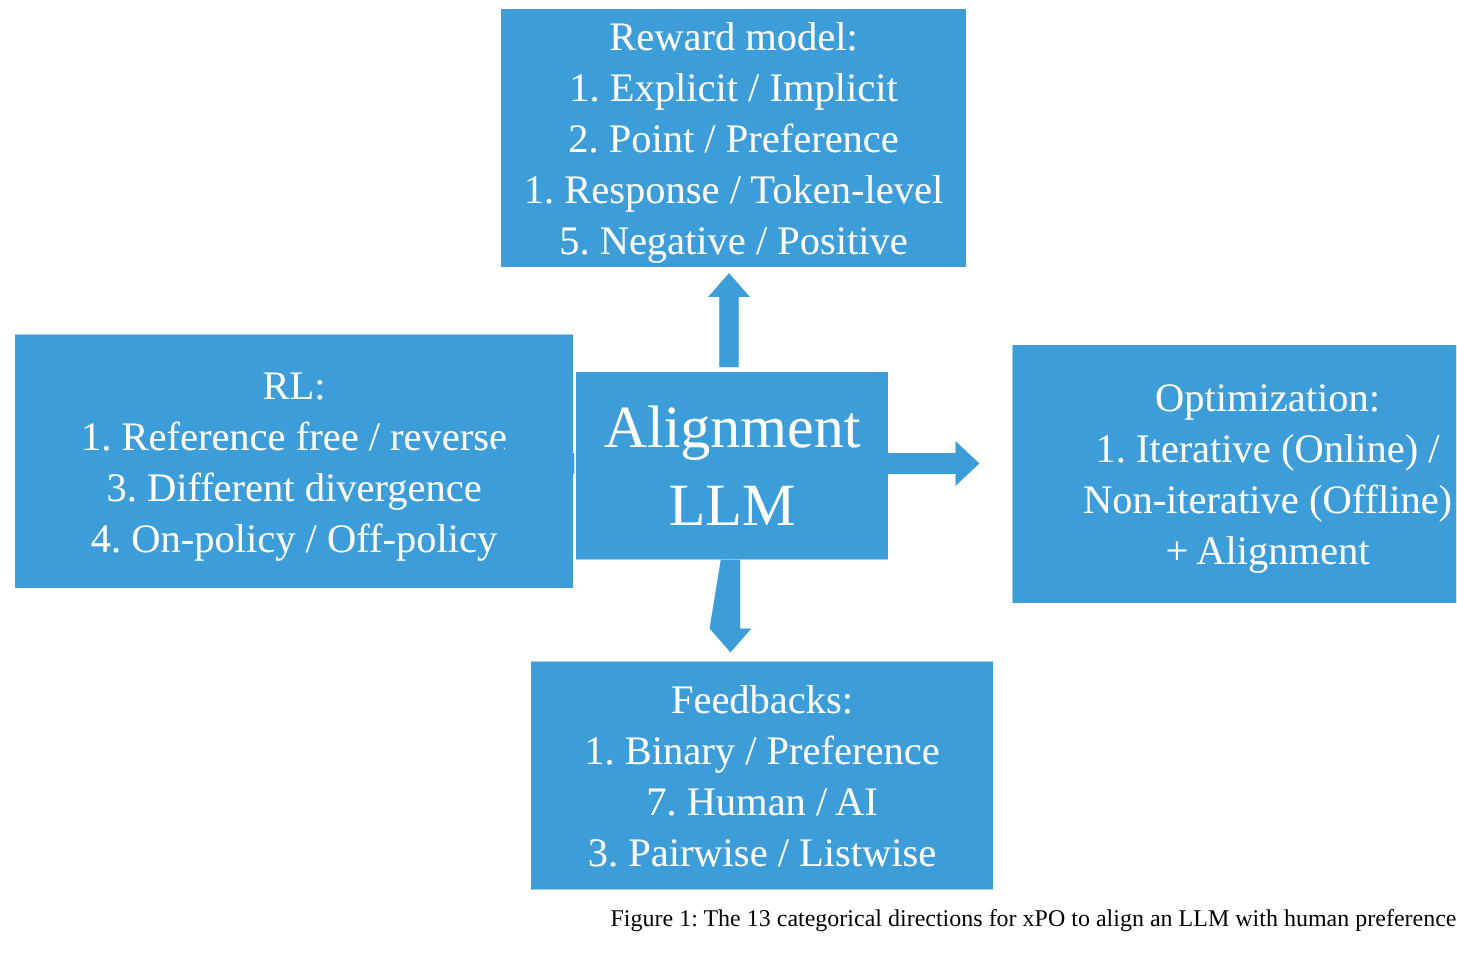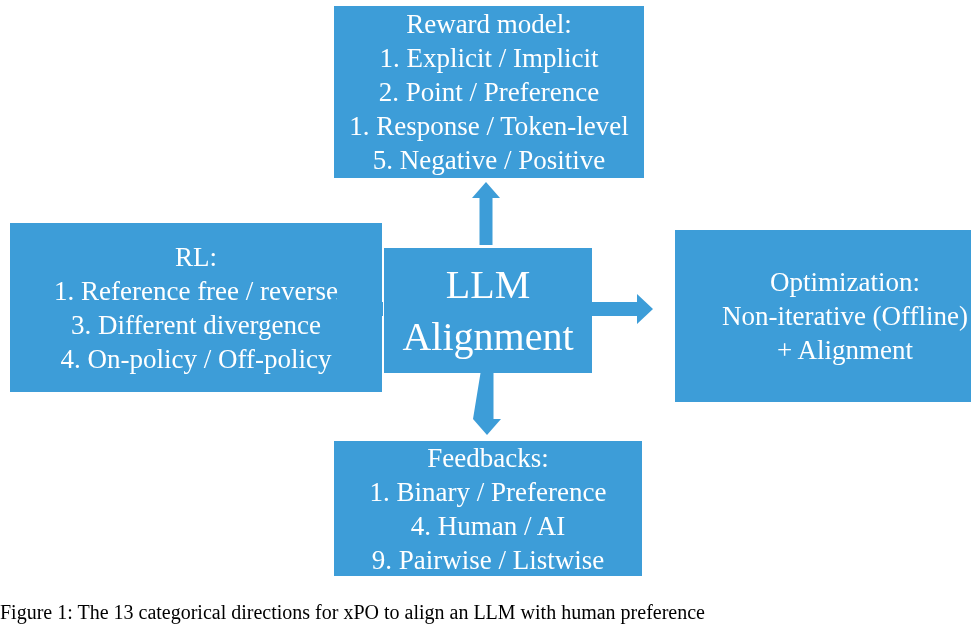--- a/index.html
+++ b/index.html
@@ -20,36 +20,36 @@
     justify-content: center;
     align-items: center;
     text-align: center;
     font-size: 27px;
     line-height: 34px;
   }
   .box .line { white-space: nowrap; }
   .box-top    { left: 334px; top: 6px;   width: 310px; height: 172px; }
   .box-left   { left: 10px;  top: 223px; width: 372px; height: 169px; }
   .box-right  { left: 675px; top: 230px; width: 340px; height: 172px; }
-  .box-bottom { left: 334px; top: 441px; width: 308px; height: 135px; }
+  .box-bottom { left: 354px; top: 441px; width: 308px; height: 152px; }
   .box-center {
     left: 384px; top: 248px; width: 208px; height: 125px;
     font-size: 40px; line-height: 52px;
   }
   .arrow { position: absolute; display: block; }
   .arrow polygon { fill: #3D9DD8; }
   .arrow-up    { left: 472px; top: 182px; }
   .arrow-down  { left: 473px; top: 373px; }
   .arrow-left  { left: 320px; top: 294px; }
   .arrow-right { left: 592px; top: 294px; }
   .caption {
     position: absolute;
     left: 0; right: 0; top: 600px;
-    text-align: left;
-    font-size: 20px;
+    text-align: right;
+    font-size: 16px;
     line-height: 25px;
     color: #000000;
   }
 </style>
 </head>
 <body>
 
 <div class="figure">
 
   <div class="box box-top">
@@ -62,34 +62,35 @@
 
   <div class="box box-left">
     <div class="line">RL:</div>
     <div class="line">1. Reference free / reverse</div>
     <div class="line">3. Different divergence</div>
     <div class="line">4. On-policy / Off-policy</div>
   </div>
 
   <div class="box box-right">
     <div class="line">Optimization:</div>
+    <div class="line">1. Iterative (Online) /</div>
     <div class="line">Non-iterative (Offline)</div>
     <div class="line">+ Alignment</div>
   </div>
 
   <div class="box box-bottom">
     <div class="line">Feedbacks:</div>
     <div class="line">1. Binary / Preference</div>
-    <div class="line">4. Human / AI</div>
-    <div class="line">9. Pairwise / Listwise</div>
+    <div class="line">7. Human / AI</div>
+    <div class="line">3. Pairwise / Listwise</div>
   </div>
 
   <div class="box box-center">
+    <div class="line">Alignment</div>
     <div class="line">LLM</div>
-    <div class="line">Alignment</div>
   </div>
 
   <svg class="arrow arrow-up" width="28" height="63" viewBox="0 0 28 63">
     <polygon points="14,0 28,16 20.5,16 20.5,63 7.5,63 7.5,16 0,16"></polygon>
   </svg>
 
   <svg class="arrow arrow-down" width="28" height="62" viewBox="0 0 28 62">
     <polygon points="7.5,0 20.5,0 20.5,46 28,46 14,62 0,46"></polygon>
   </svg>
 

